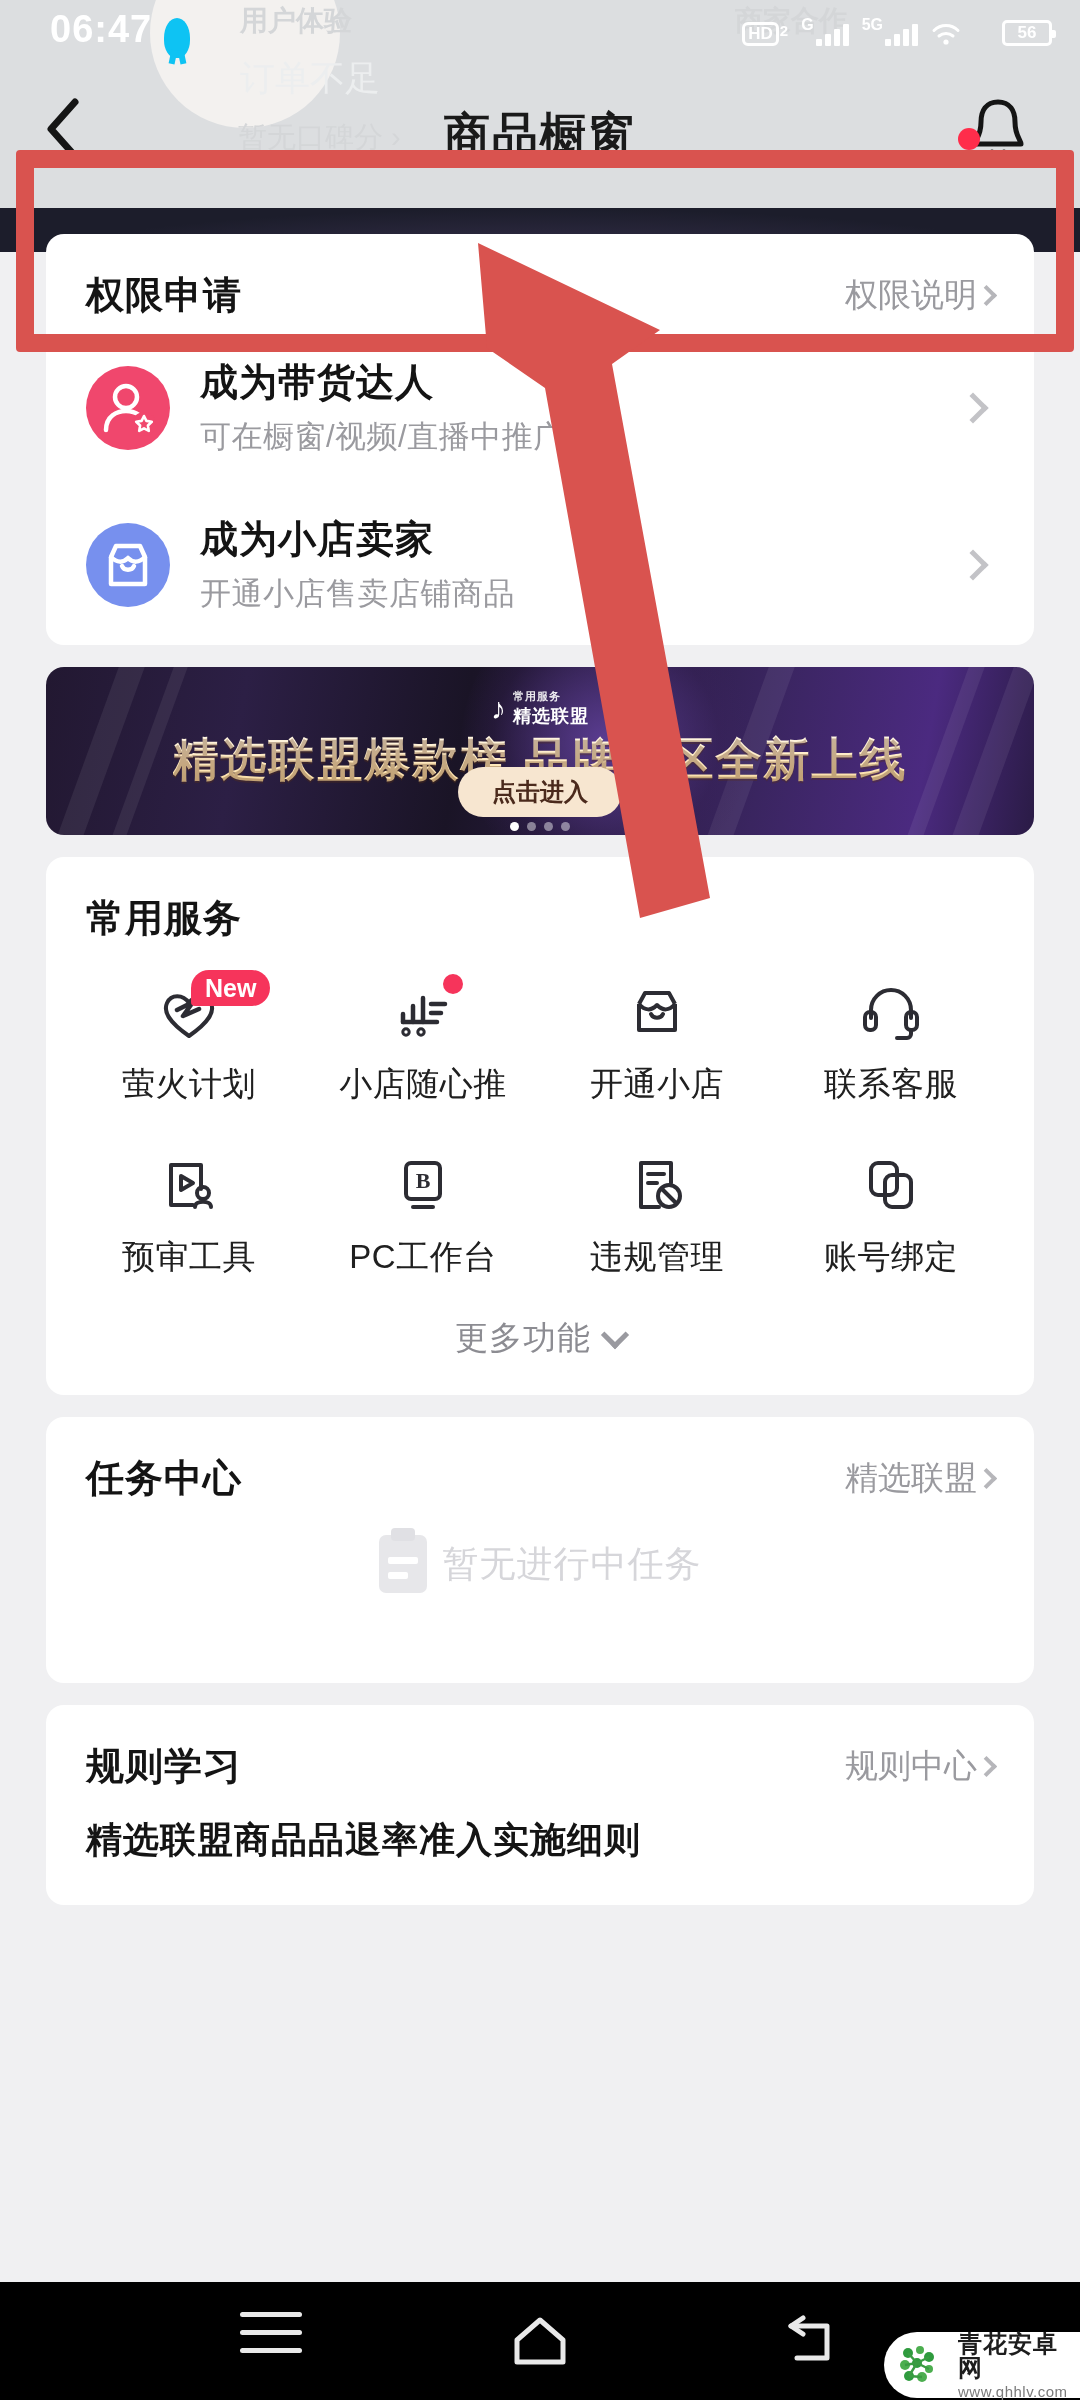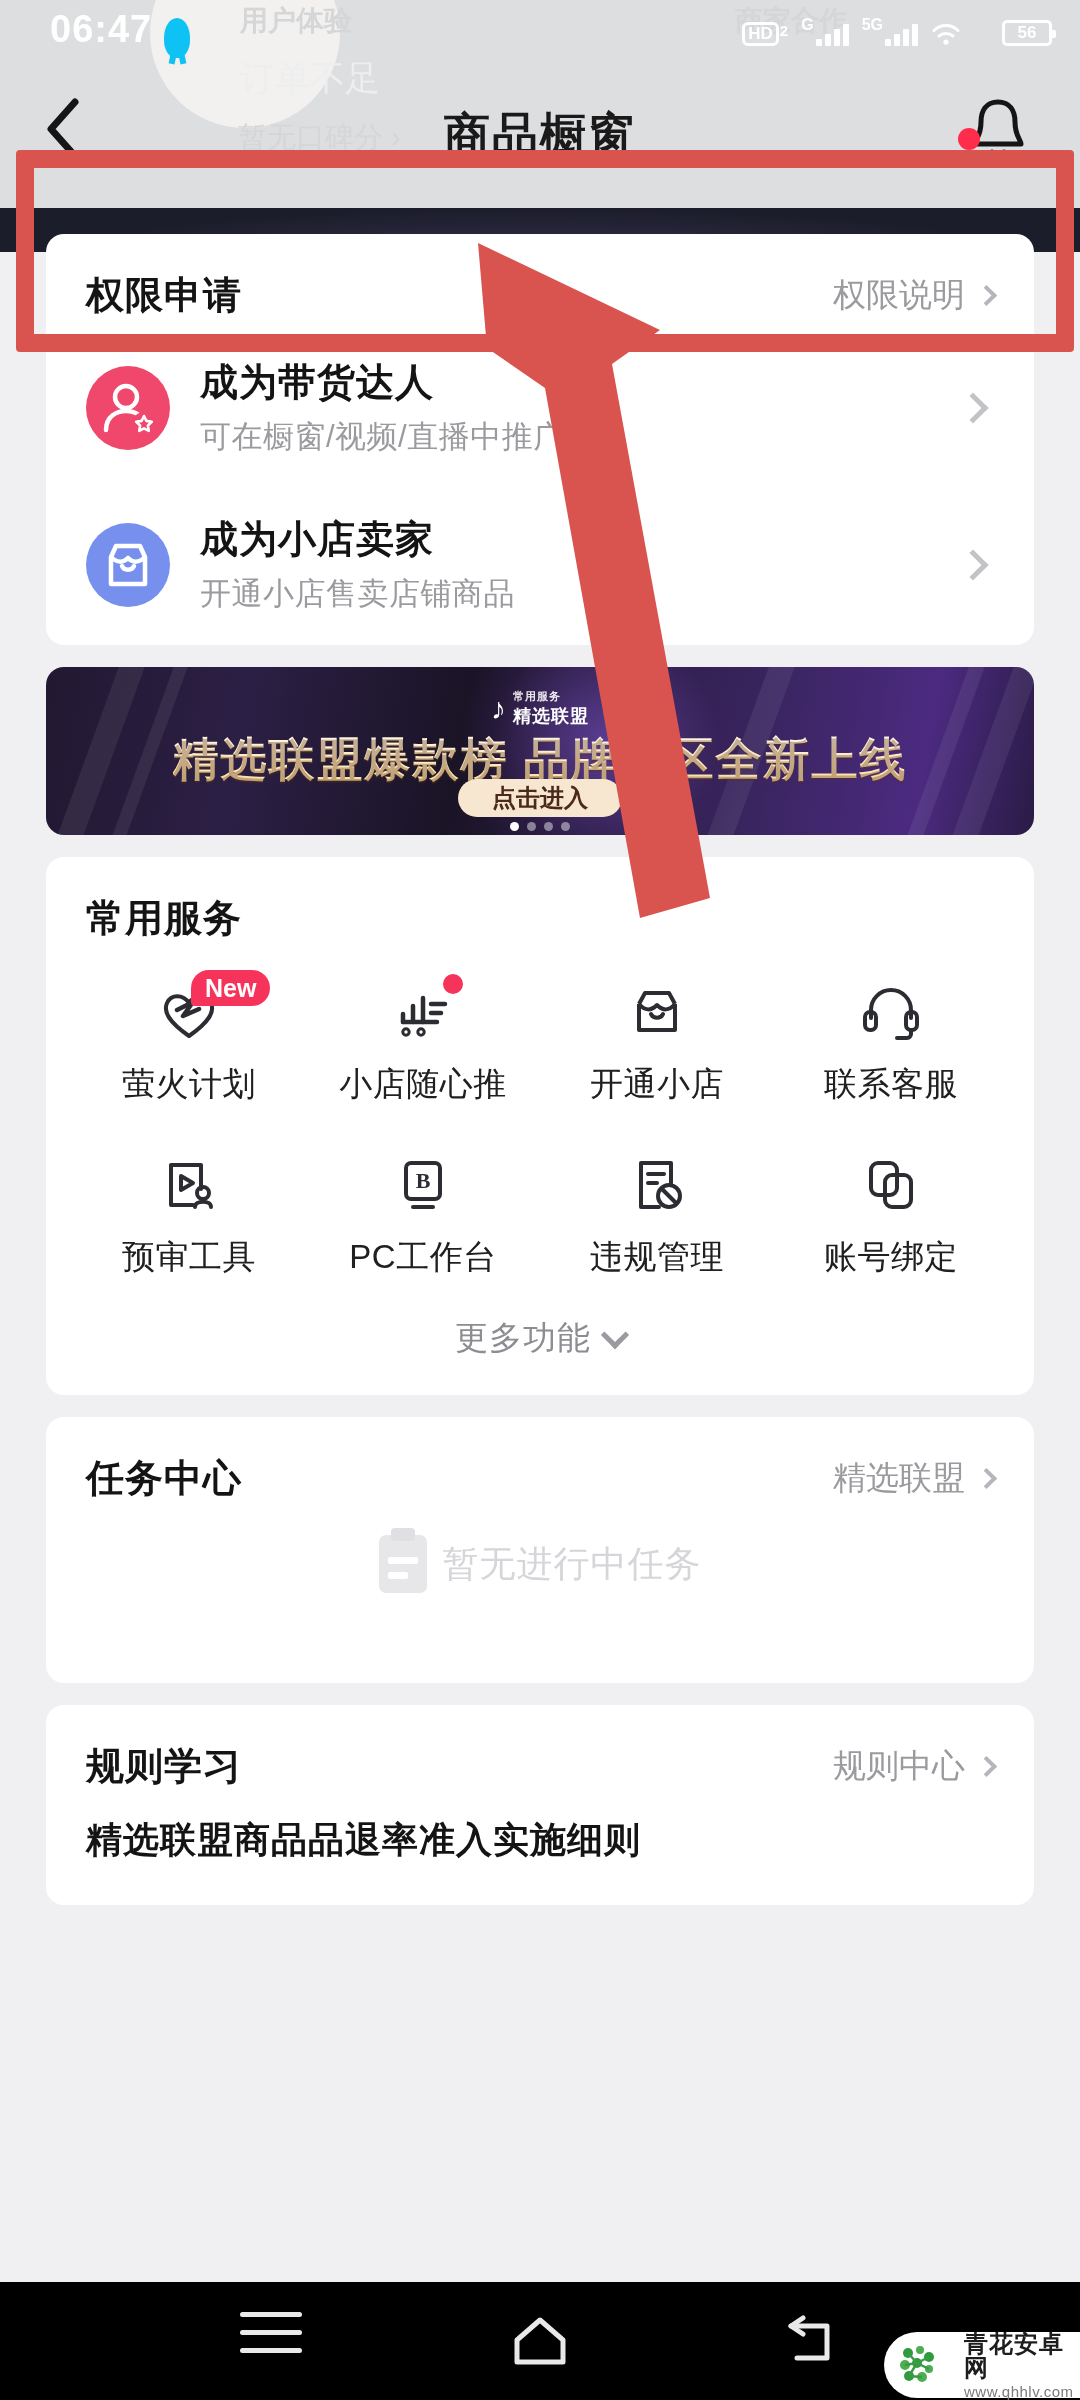--- a/index.html
+++ b/index.html
@@ -119,21 +119,21 @@
   .card{
     background:#ffffff; border-radius:18px; margin:0 46px 22px 46px;
   }
 
   .card-head{
     display:flex; align-items:center; justify-content:space-between;
     padding:36px 40px 10px 40px;
   }
   .card-title{ font-size:38px; font-weight:700; color:#141414; letter-spacing:1px;}
   .card-link{
-    display:flex; align-items:center; gap:14px;
+    display:flex; align-items:center; gap:2px;
     font-size:33px; color:#9a9a9f;
   }
   .chev-sm{ width:15px; height:15px; border-right:4px solid #b6b6ba; border-top:4px solid #b6b6ba; transform:rotate(45deg); }
 
   .perm-row{
     display:flex; align-items:center; padding:26px 40px 30px 40px; cursor:pointer;
   }
   .perm-icon{
     width:84px; height:84px; border-radius:50%; flex:0 0 auto;
     display:flex; align-items:center; justify-content:center;
@@ -175,21 +175,21 @@
   .bn-title{
     position:absolute; left:50%; transform:translateX(-50%); top:62px;
     white-space:nowrap; font-size:46px; font-weight:900; letter-spacing:2px;
     background:linear-gradient(180deg,#fff9ec 0%,#ffe9bd 55%,#f6d79b 100%);
     -webkit-background-clip:text; background-clip:text; color:transparent;
     text-shadow:0 2px 0 rgba(90,50,20,0.35);
   }
   .bn-btn{
     position:absolute; left:50%; transform:translateX(-50%); bottom:18px;
     background:#f7e6d0; color:#4b2a1c; font-size:24px; font-weight:700;
-    padding:3px 34px; border-radius:26px;
+    padding:9px 34px; border-radius:26px;
   }
   .bn-dots{
     position:absolute; left:50%; transform:translateX(-50%); bottom:4px;
     display:flex; gap:8px;
   }
   .bn-dots i{ display:block; width:9px; height:9px; border-radius:50%; background:rgba(255,255,255,.45);}
   .bn-dots i.on{ background:#ffffff; }
 
   
   .grid{
@@ -252,21 +252,21 @@
   }
   .nb-item{ position:absolute; top:30px; width:70px; height:60px; cursor:pointer;}
   .nb-recent{ left:240px; }
   .nb-recent i{ display:block; width:62px; height:5px; background:#e9e9e9; border-radius:3px; margin-bottom:13px;}
   .nb-home{ left:505px; }
   .nb-back{ left:775px; }
 
   .watermark{
     position:absolute; right:0; bottom:2px; width:196px; height:66px;
     background:#ffffff; border-radius:34px 0 0 34px; z-index:13;
-    display:flex; align-items:center; gap:24px; padding-left:12px;
+    display:flex; align-items:center; gap:18px; padding-left:12px;
   }
   .wm-logo{ width:44px; height:44px; position:relative; flex:0 0 auto;}
   .wm-text{ display:flex; flex-direction:column; line-height:1;}
   .wm-top{ font-size:24px; font-weight:700; color:#1d1d1d; letter-spacing:1px;}
   .wm-bot{ font-size:15px; color:#7b7b7b; letter-spacing:0.5px; margin-top:4px;}
 </style>
 </head>
 <body>
 
 <div id="screen">

